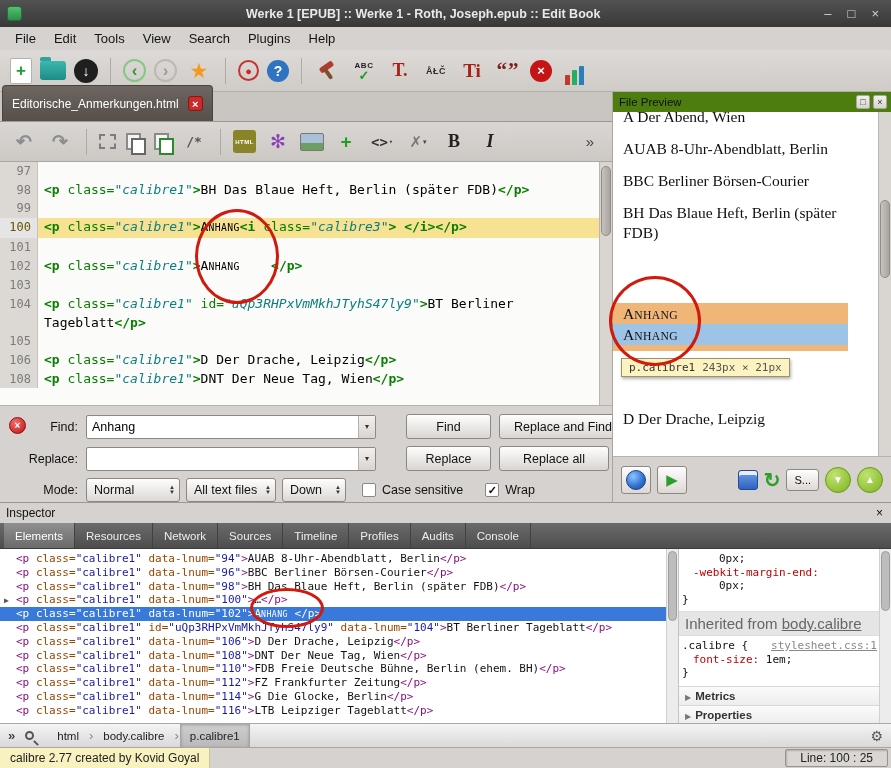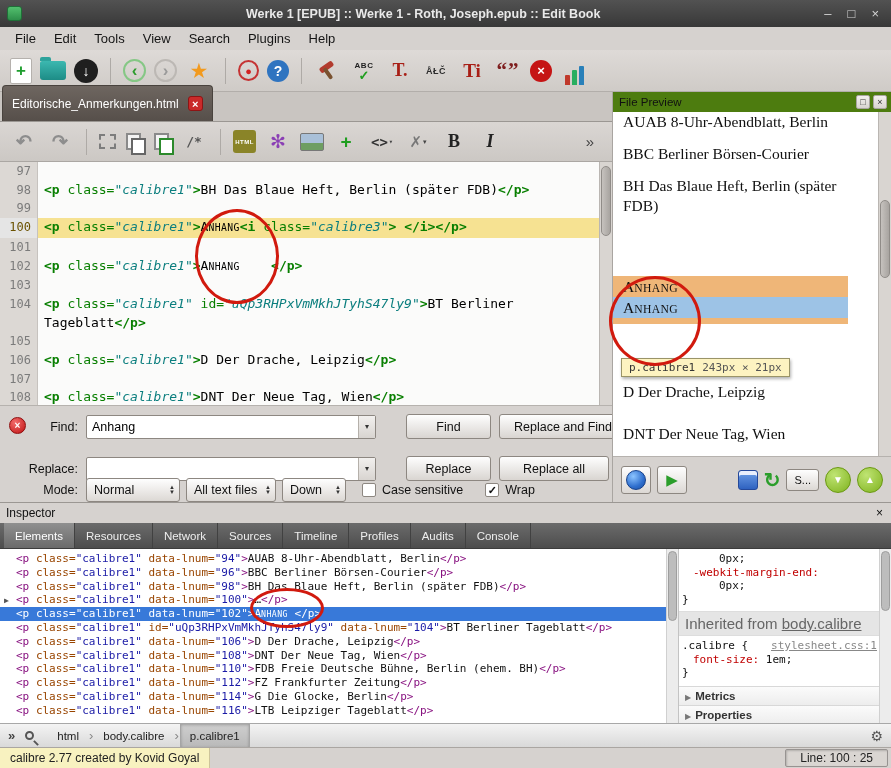--- a/index.html
+++ b/index.html
@@ -88,21 +88,21 @@
   .e-txt { color:#000; }
   .sc .sc-r { font-size:0.75em; letter-spacing:0.4px; }
 
   .vscroll { width:13px; background:#d9d5d1; border-left:1px solid #bab6b2; position:relative; flex:none; }
   .vscroll .thumb { position:absolute; left:1px; right:1px; border-radius:6px; background:linear-gradient(90deg,#c6c2be,#a8a4a0); border:1px solid #908c88; }
 
   
   .findbar { height:97px; background:#d6d2cf; border-top:1px solid #b6b2ae; position:relative; font-size:12.5px; flex:none; }
   .f-close { position:absolute; left:9px; top:11px; width:17px; height:17px; border-radius:50%; background:radial-gradient(circle at 35% 30%,#f26d6d,#bf1111); color:#fff; display:flex; align-items:center; justify-content:center; font-size:10px; font-weight:bold; border:1px solid #8e0d0d; }
   .f-row { position:absolute; left:0; right:0; display:flex; align-items:center; }
-  .f-row1 { top:8px; } .f-row2 { top:50px; } .f-row3 { top:72px; }
+  .f-row1 { top:8px; } .f-row2 { top:40px; } .f-row3 { top:72px; }
   .f-label { width:78px; text-align:right; margin-right:8px; flex:none; }
   .f-field { width:290px; height:24px; background:#fff; border:1px solid #8d8781; border-radius:2px; display:flex; align-items:center; flex:none; }
   .f-field input { border:none; outline:none; flex:1; font-size:12.5px; padding:0 5px; background:transparent; font-family:"Liberation Sans",sans-serif; color:#000; min-width:0; }
   .f-dd { width:17px; height:100%; border-left:1px solid #b5b0aa; background:linear-gradient(#f2f0ee,#d8d4d0); display:flex; align-items:center; justify-content:center; font-size:8px; color:#333; flex:none; }
   .btn { height:25px; padding:0 14px; background:linear-gradient(#fefefe,#d9d5d1); border:1px solid #8d8781; border-radius:3px; display:flex; align-items:center; justify-content:center; font-size:12.5px; color:#111; flex:none; }
   .btn-find { margin-left:30px; min-width:85px; }
   .btn-wide { margin-left:8px; min-width:110px; }
   .combo { height:24px; background:linear-gradient(#fefefe,#dcd8d4); border:1px solid #8d8781; border-radius:3px; display:flex; align-items:center; padding:0 4px 0 7px; flex:none; }
   .combo .spin { display:flex; flex-direction:column; font-size:6px; line-height:5px; color:#333; margin-left:auto; padding-left:6px; }
   .cb { width:14px; height:14px; background:#fff; border:1px solid #8d8781; border-radius:2px; display:flex; align-items:center; justify-content:center; font-size:11px; color:#111; font-weight:bold; flex:none; }
@@ -308,24 +308,20 @@
           </div>
           <div class="code-row">
             <span class="gut">105</span>
             <span class="codecell"></span>
           </div>
           <div class="code-row">
             <span class="gut">106</span>
             <span class="codecell"><span class="e-tag">&lt;p </span><span class="e-attr">class=</span><span class="e-val">"calibre1"</span><span class="e-tag">&gt;</span><span class="e-txt">D Der Drache, Leipzig</span><span class="e-tag">&lt;/p&gt;</span></span>
           </div>
           <div class="code-row">
-            <span class="gut">107</span>
-            <span class="codecell"></span>
-          </div>
-          <div class="code-row">
             <span class="gut">108</span>
             <span class="codecell"><span class="e-tag">&lt;p </span><span class="e-attr">class=</span><span class="e-val">"calibre1"</span><span class="e-tag">&gt;</span><span class="e-txt">DNT Der Neue Tag, Wien</span><span class="e-tag">&lt;/p&gt;</span></span>
           </div>
         </div>
       <div class="vscroll">
           <div class="thumb" style="top:4px;height:70px"></div>
         </div>
     </div>
     <div class="findbar">
       <span class="f-close">×</span>
@@ -379,20 +375,21 @@
   </div>
 
   <div class="preview-pane">
     <div class="pv-header">
       <span class="ph-title">File Preview</span>
       <span class="ph-btn">□</span>
       <span class="ph-btn">×</span>
     </div>
     <div class="pv-content">
       <div class="pv-inner" id="preview-paragraphs">
+          <p class="pv-p first">A Der Abend, Wien</p>
           <p class="pv-p">AUAB 8-Uhr-Abendblatt, Berlin</p>
           <p class="pv-p">BBC Berliner Börsen-Courier</p>
           <p class="pv-p">BH Das Blaue Heft, Berlin (später FDB)</p>
           <p class="pv-p hl-orange"><span class="sc"><span>A</span><span class="sc-r">NHANG</span></span></p>
           <p class="pv-p hl-blue"><span class="sc"><span>A</span><span class="sc-r">NHANG</span></span></p>
           <div class="margin-strip"></div>
           <p class="pv-p gap-d">D Der Drache, Leipzig</p>
           <p class="pv-p gap-dnt">DNT Der Neue Tag, Wien</p>
         </div>
       <div class="pv-tooltip">

